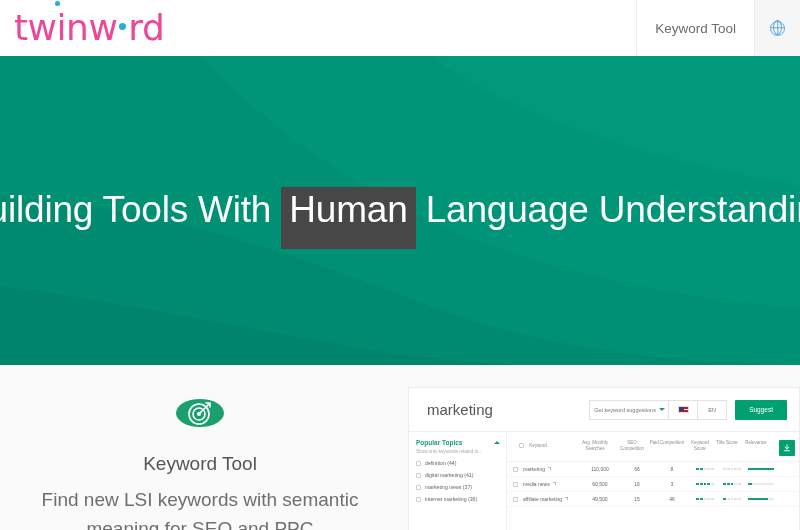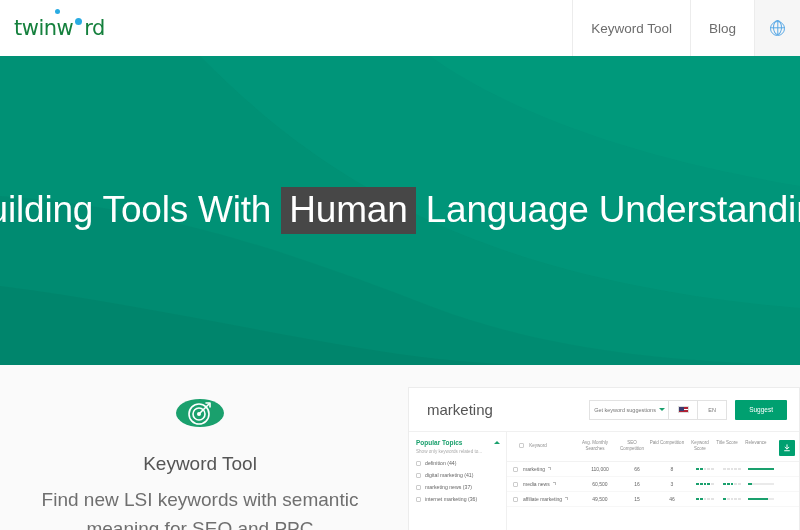--- a/index.html
+++ b/index.html
@@ -16,25 +16,25 @@
     height:56px;
     background:#ffffff;
     display:flex;
     align-items:center;
     justify-content:space-between;
     padding:0 0 0 14px;
     position:relative;
   }
   .logo {
     display:flex;
-    align-items:flex-start;
-    font-size:21px;
+    align-items:center;
+    font-size:36px;
     font-weight:400;
     letter-spacing:-0.5px;
-    color:#15803d;
+    color:#ec4899;
     font-family:"DejaVu Sans", sans-serif;
     position:relative;
     line-height:1;
   }
   .logo .lw { position:relative; }
   .logo .idot {
     position:absolute;
     width:5px; height:5px;
     border-radius:50%;
     background:#29abe2;
@@ -122,21 +122,21 @@
     font-size:37px;
     font-weight:400;
     color:#ffffff;
     white-space:nowrap;
     letter-spacing:-0.2px;
     line-height:1.1;
     font-family:"Liberation Sans", sans-serif;
   }
   .hl {
     background:#474747;
-    padding:2px 8px 4px 8px;
+    padding:2px 8px 19px 8px;
     color:#ffffff;
     position:relative;
   }
 
   
   .features {
     background:#fafafa;
     height:165px;
     display:flex;
     padding-top:22px;
@@ -357,21 +357,20 @@
 <div class="header">
   <div class="logo">
     <span class="lw">twinw</span>
     <span class="idot"></span>
     <span class="middot"></span>
     <span>rd</span>
   </div>
 
   <div class="nav">
     <div class="nav-item">Keyword Tool</div>
-    <div class="nav-item">Blog</div>
     <div class="nav-lang">
       <span class="globe">
           <em></em>
         </span>
     </div>
   </div>
 </div>
 
 <div class="hero">
   <svg class="hero-svg" viewBox="0 0 800 309" preserveAspectRatio="none">

